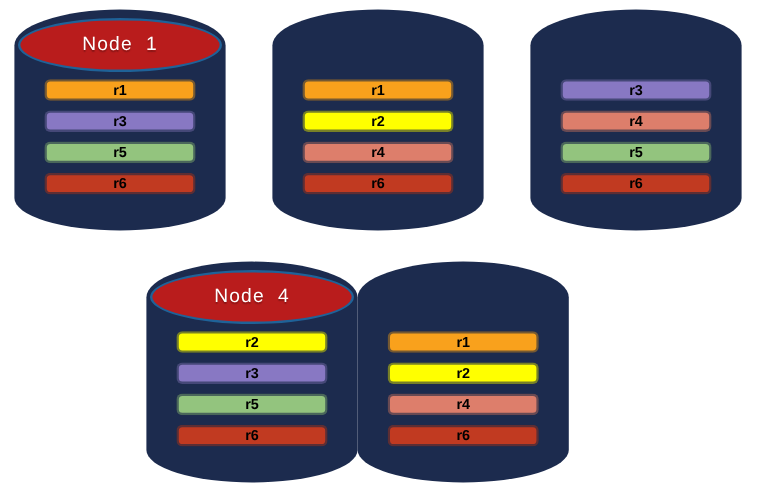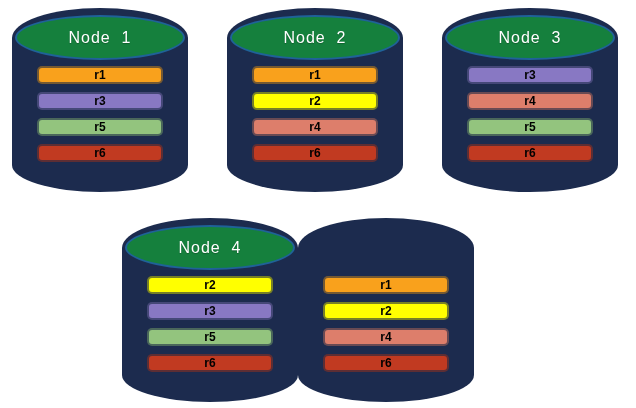--- a/index.html
+++ b/index.html
@@ -20,21 +20,21 @@
   .cyl-body {
     position: absolute;
     left: 0; top: 0; right: 0; bottom: 0;
     background: #1C2B4E;
     border-radius: 88px 88px 88px 88px / 30px 30px 27px 27px;
   }
   .cyl-cap {
     position: absolute;
     top: 7px; left: 3px;
     width: 170px; height: 45px;
-    background: #15803d;
+    background: #b91c1c;
     border: 2px solid #1F6298;
     border-radius: 50%;
     box-sizing: border-box;
     display: flex;
     align-items: center;
     justify-content: center;
   }
   .cap-label {
     color: #ffffff;
     font-size: 16px;
@@ -80,36 +80,30 @@
       <div class="bars">
         <div class="bar" style="background: rgb(249, 161, 28);">r1</div>
         <div class="bar" style="background: rgb(136, 120, 195);">r3</div>
         <div class="bar" style="background: rgb(147, 196, 126);">r5</div>
         <div class="bar" style="background: rgb(193, 58, 33);">r6</div>
       </div>
     </div>
 
     <div class="node">
       <div class="cyl-body"></div>
-      <div class="cyl-cap">
-        <span class="cap-label">Node  2</span>
-      </div>
       <div class="bars">
         <div class="bar" style="background: rgb(249, 161, 28);">r1</div>
         <div class="bar" style="background: rgb(255, 255, 0);">r2</div>
         <div class="bar" style="background: rgb(221, 126, 107);">r4</div>
         <div class="bar" style="background: rgb(193, 58, 33);">r6</div>
       </div>
     </div>
 
     <div class="node">
       <div class="cyl-body"></div>
-      <div class="cyl-cap">
-        <span class="cap-label">Node  3</span>
-      </div>
       <div class="bars">
         <div class="bar" style="background: rgb(136, 120, 195);">r3</div>
         <div class="bar" style="background: rgb(221, 126, 107);">r4</div>
         <div class="bar" style="background: rgb(147, 196, 126);">r5</div>
         <div class="bar" style="background: rgb(193, 58, 33);">r6</div>
       </div>
     </div>
 
   </div>
 

